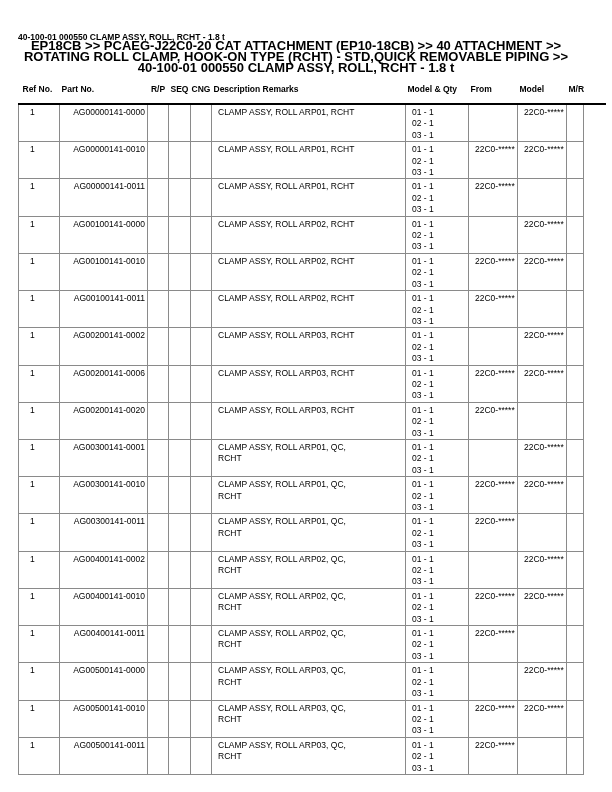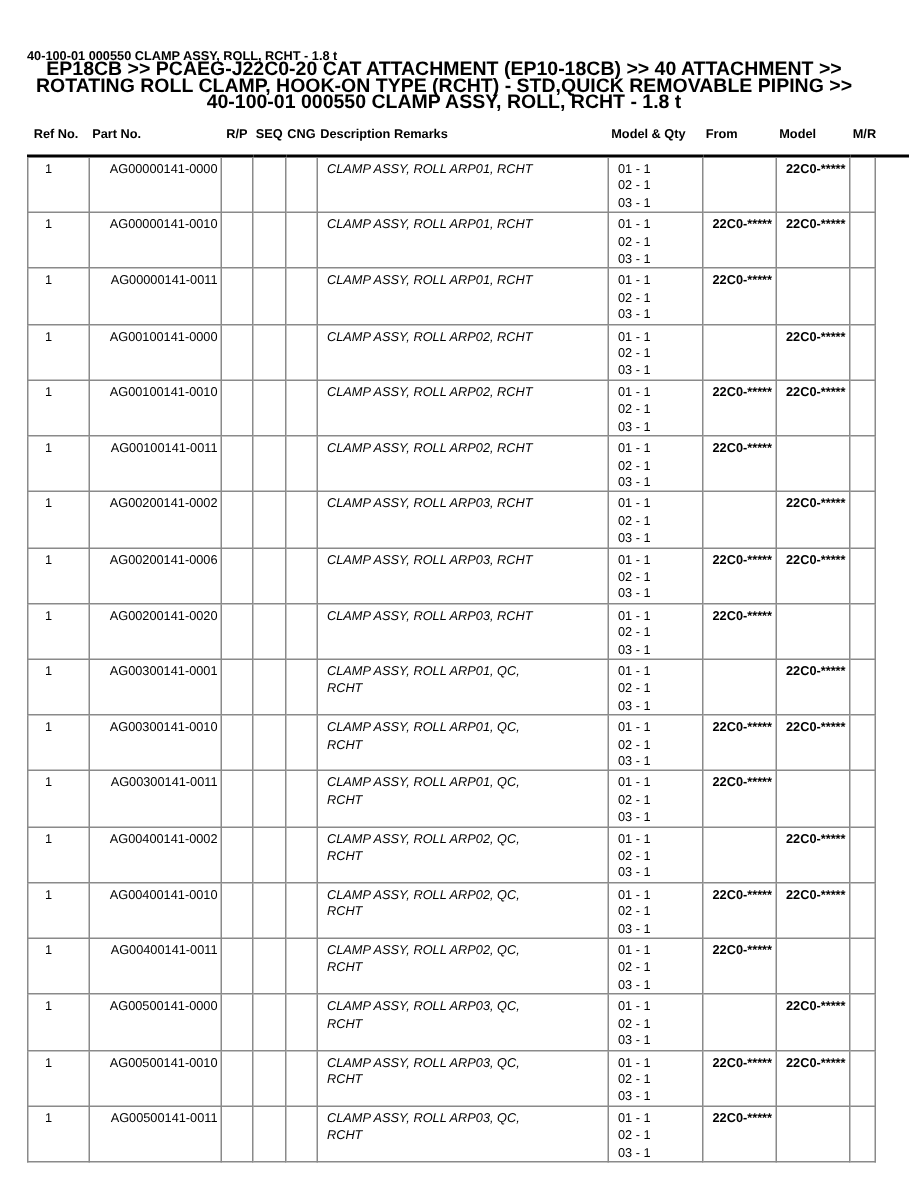--- a/index.html
+++ b/index.html
@@ -70,24 +70,24 @@
   table.parts tbody tr { height: 36.3px; }
   table.parts tbody td {
     border: 1px solid #8a8a8a;
     vertical-align: top;
     padding: 2px 2px 0 6px;
     line-height: 11.4px;
     overflow: hidden;
   }
   table.parts tbody td.c-ref  { padding-left: 11px; }
   table.parts tbody td.c-part { padding-left: 11px; white-space: nowrap; text-align: right; }
-  table.parts tbody td.c-desc  { white-space: pre-line; font-style: italic; }
+  table.parts tbody td.c-desc  { white-space: pre-line; }
   table.parts tbody td.c-model { white-space: pre-line; margin-left: 19px; }
   table.parts tbody td.c-from,
-  table.parts tbody td.c-upto { white-space: nowrap; font-weight: bold; }
+  table.parts tbody td.c-upto { white-space: nowrap; }
   table.parts tbody td.c-spacer,
   table.parts thead th.c-spacer { border-left: none; border-right: none; }
   table.parts tbody td.c-spacer { border: none; }
 </style>
 </head>
 <body>
 
 <div class="page">
 
   <div class="doc-title">40-100-01 000550 CLAMP ASSY, ROLL, RCHT - 1.8 t</div>

